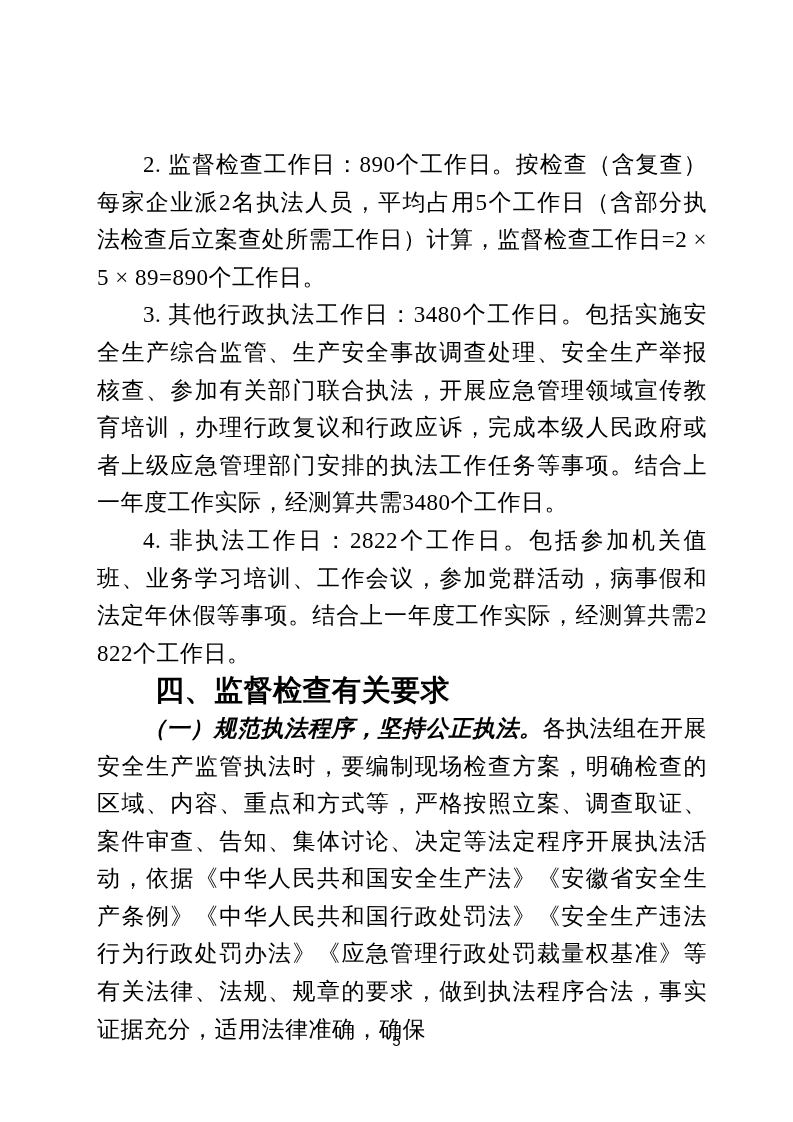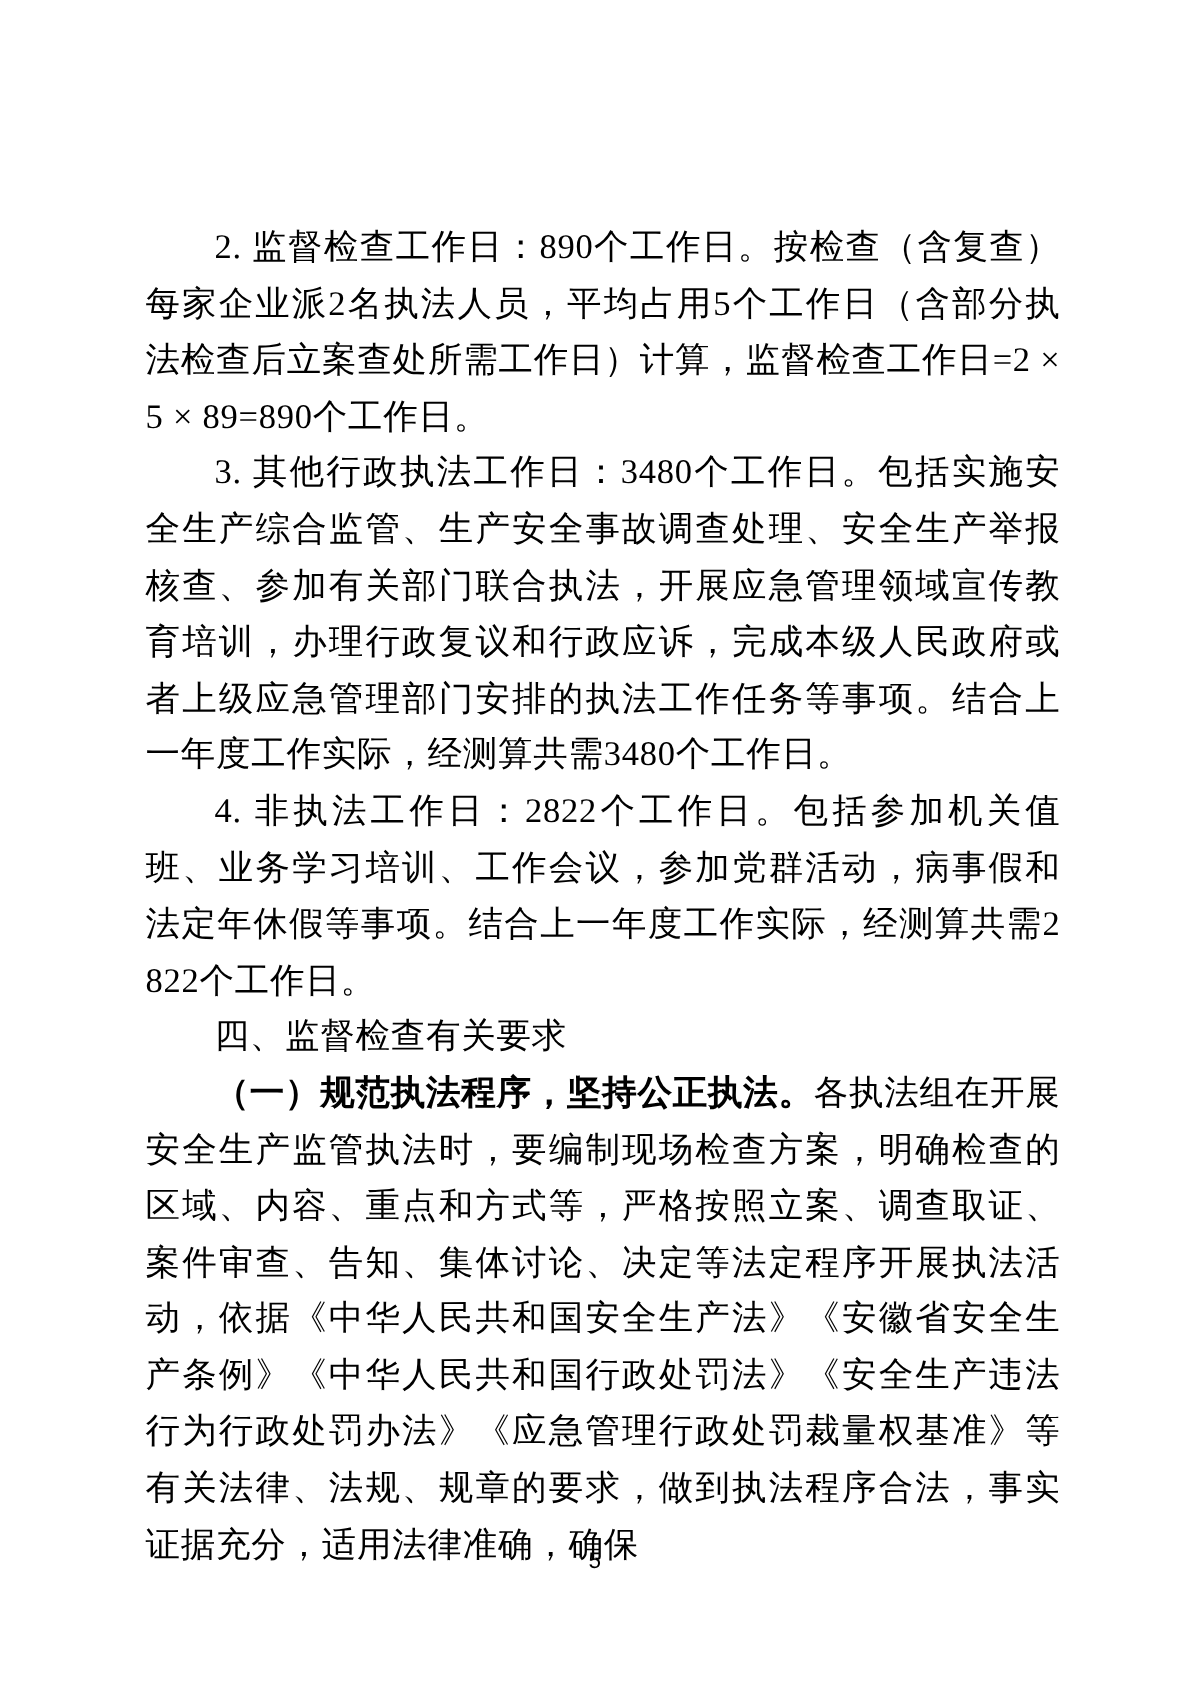--- a/index.html
+++ b/index.html
@@ -28,28 +28,29 @@
     line-height: 37.6px;
     text-align: justify;
     text-justify: inter-character;
     text-indent: 2em;
     letter-spacing: 0.5px;
     word-break: break-all;
   }
   .heading {
     margin: 0;
     font-family: "Liberation Sans", sans-serif;
-    font-weight: normal;
-    font-size: 23px;
+    font-weight: bold;
+    font-size: 29px;
     line-height: 37.6px;
     text-indent: 2em;
     letter-spacing: 0.5px;
   }
   .lead {
     font-weight: bold;
+    font-style: italic;
   }
   .page-number {
     position: absolute;
     top: 1032px;
     left: 0;
     width: 100%;
     text-align: center;
     font-family: "Liberation Sans", sans-serif;
     font-size: 15px;
     color: #000000;

